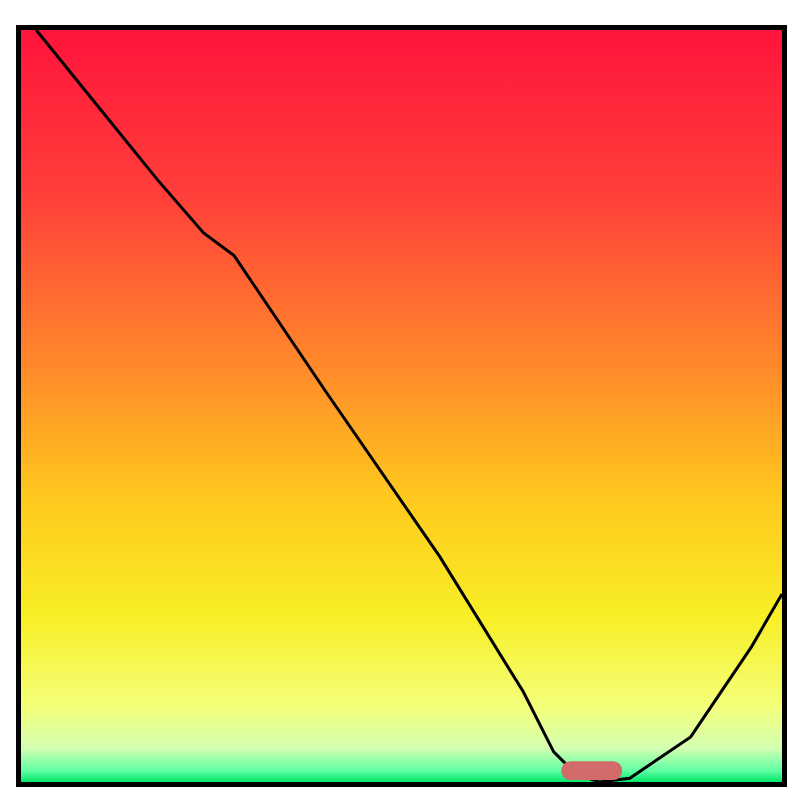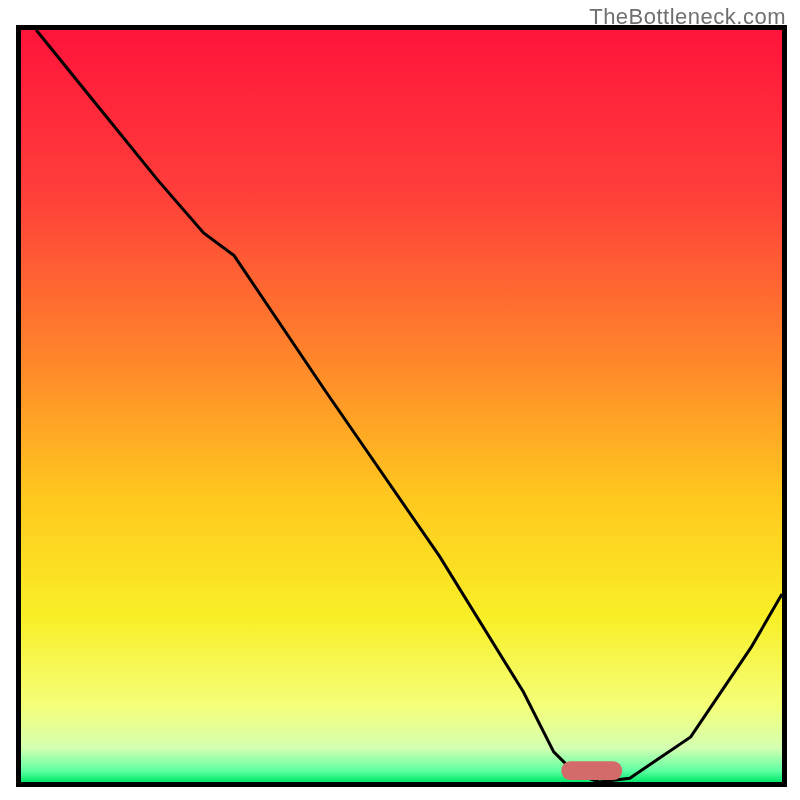--- a/index.html
+++ b/index.html
@@ -27,21 +27,20 @@
   svg.plot {
     position: absolute;
     top: 0;
     left: 0;
   }
 </style>
 </head>
 <body>
 <div class="container">
 
-<div class="watermark">TheBottleneck.com</div>
 
 <svg class="plot" width="800" height="800" viewBox="0 0 800 800">
   <defs>
     <linearGradient id="bg-grad" x1="0" y1="0" x2="0" y2="1">
           <stop offset="0%" stop-color="#ff143b"></stop>
           <stop offset="22%" stop-color="#ff3f3a"></stop>
           <stop offset="45%" stop-color="#ff8a2a"></stop>
           <stop offset="62%" stop-color="#ffc81e"></stop>
           <stop offset="78%" stop-color="#f8ef26"></stop>
           <stop offset="90%" stop-color="#f4ff7a"></stop>

